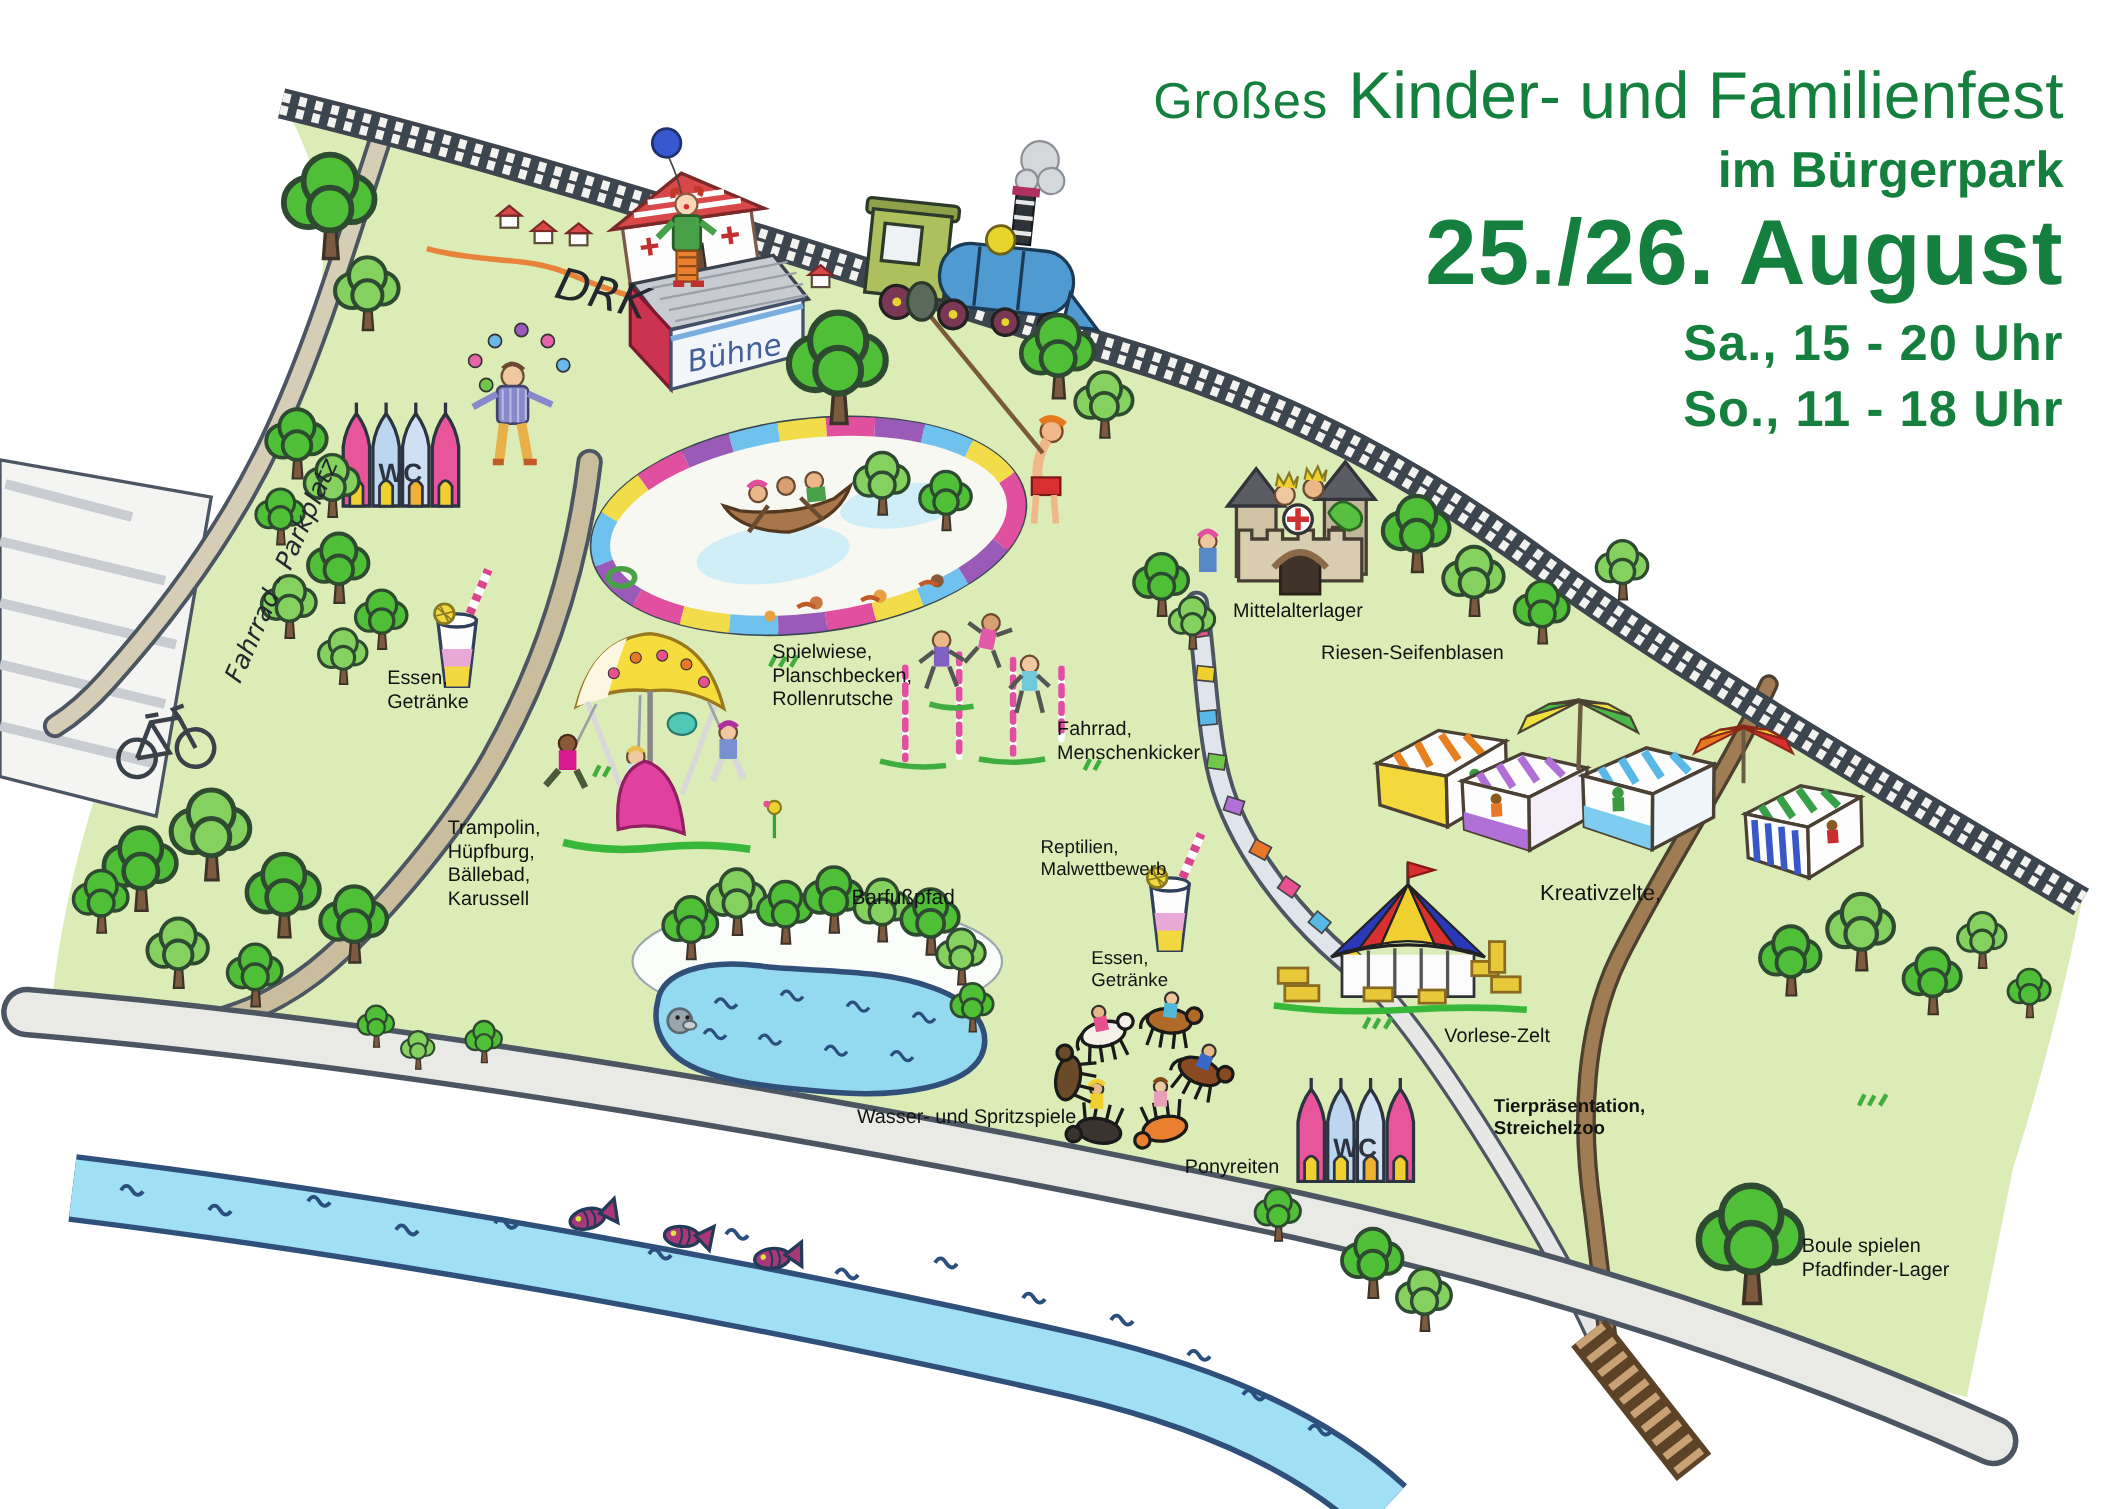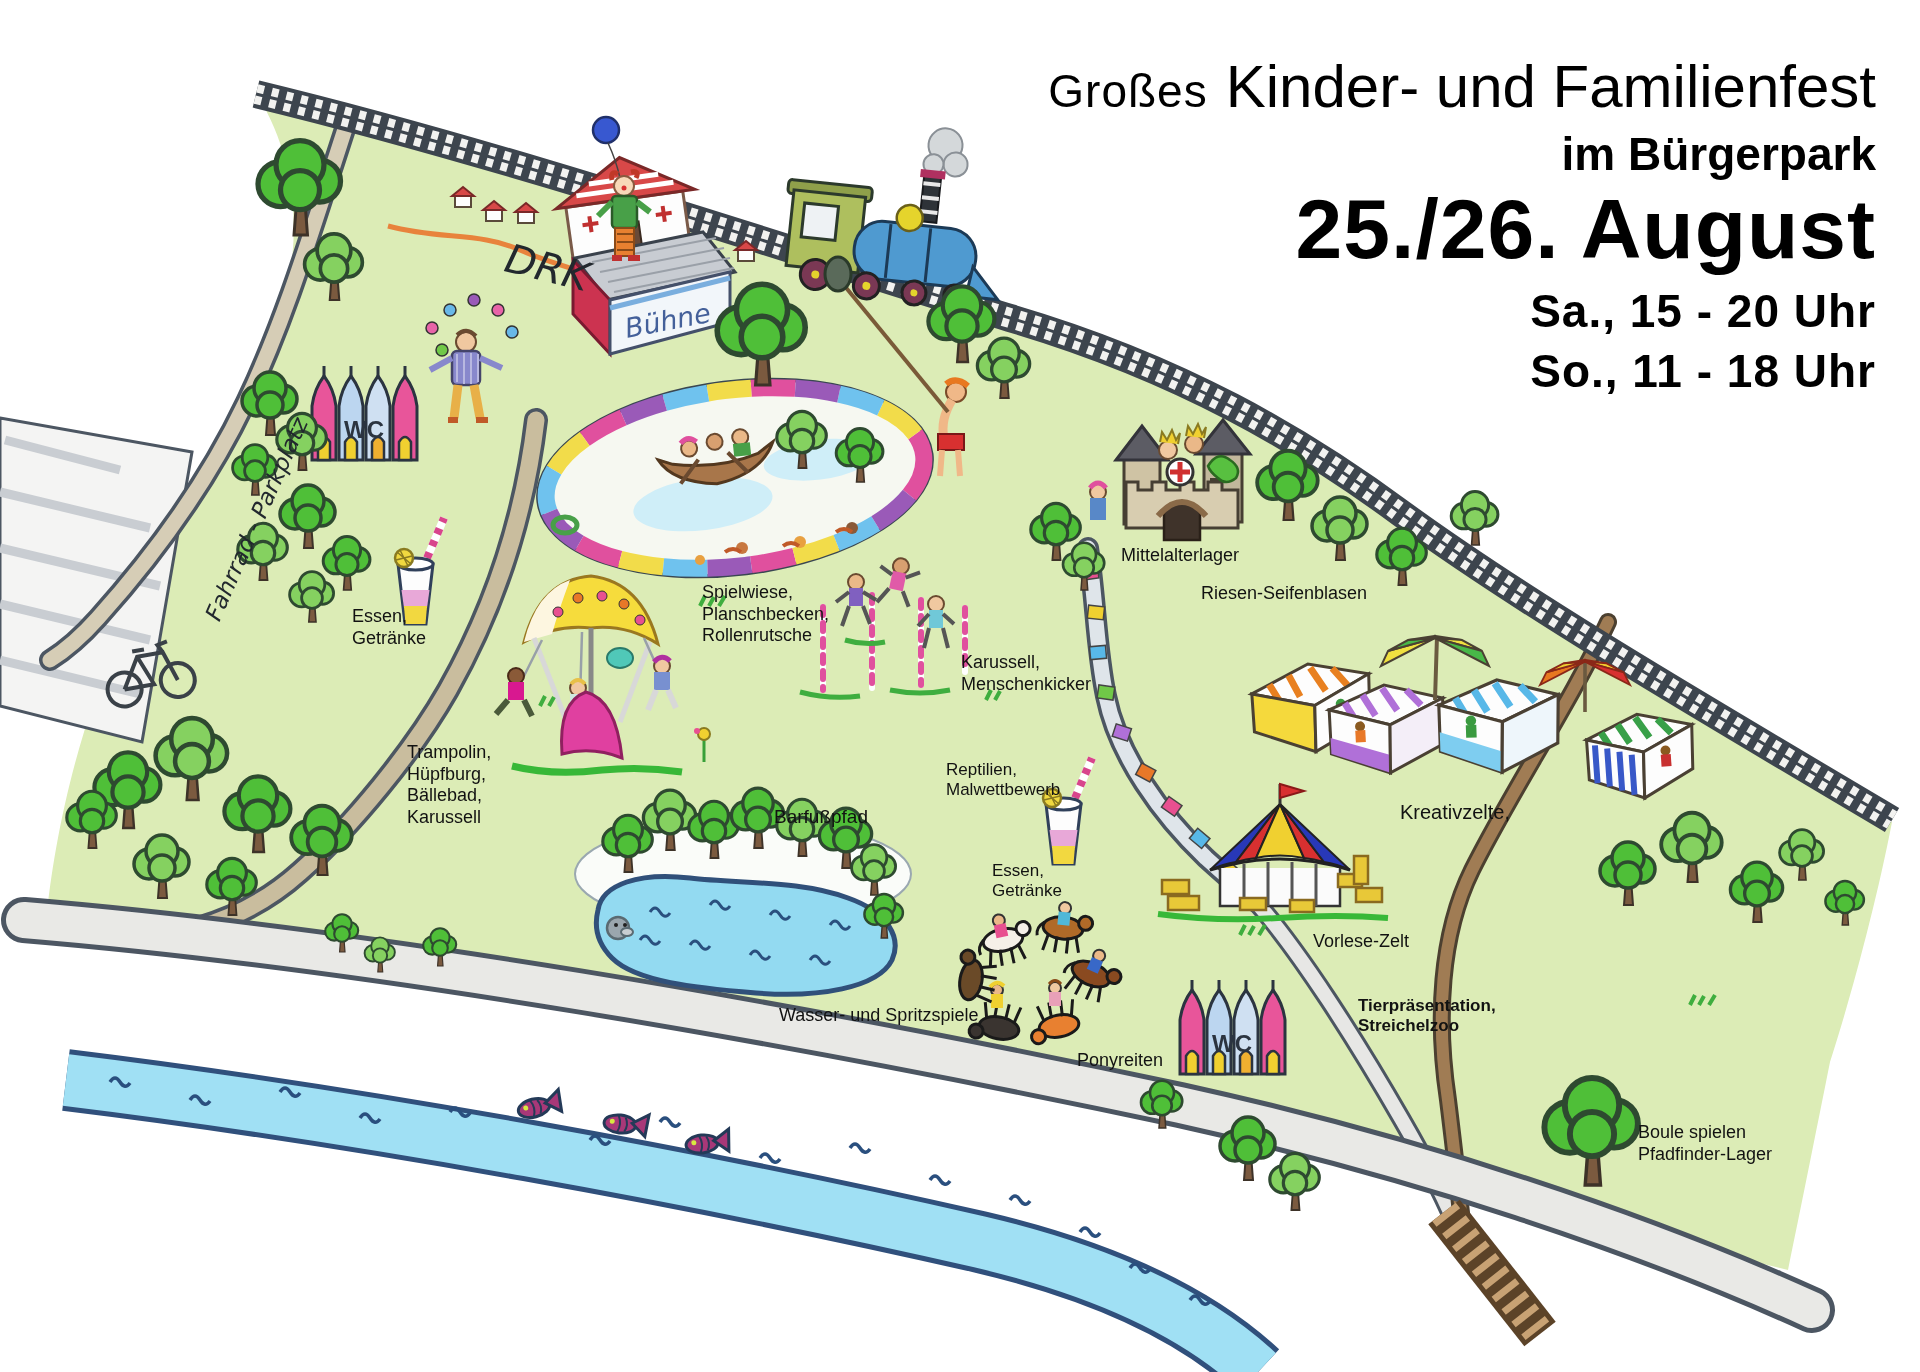--- a/index.html
+++ b/index.html
@@ -1,20 +1,20 @@
 <!DOCTYPE html>
 <html style="--park-green: #dcecb6; --canopy-green: #4fbf38; --canopy-light: #85d160; --river-blue: #a0e0f4; --river-edge: #30507c; --road-gray: #e9e9e6; --road-edge: #4c5662; --path-tan: #c9bd9e; --rail-dark: #3d454e; --accent-pink: #e0509e; --accent-yellow: #f2dc4a; --accent-blue: #6fc2ee; --accent-purple: #9a5ab8; --accent-red: #d83030;"><head>
 <meta charset="utf-8">
 <style>
   html,body{margin:0;padding:0;background:#ffffff;}
   .poster{position:relative;width:1920px;height:1372px;overflow:hidden;background:#fff;
           font-family:"Liberation Sans",sans-serif;}
   .map-art{position:absolute;left:0;top:0;width:1920px;height:1372px;}
   
-  .poster-header{position:absolute;top:52px;right:44px;text-align:right;color:#000000;z-index:5;}
+  .poster-header{position:absolute;top:52px;right:44px;text-align:right;color:#15803d;z-index:5;}
   .title-row{display:flex;align-items:baseline;justify-content:flex-end;gap:18px;}
   .t-prefix{font-size:46px;letter-spacing:1px;}
   .t-main{font-size:60px;letter-spacing:0px;}
   .t-sub{font-size:46px;font-weight:bold;margin-top:6px;}
   .t-date{font-size:84px;font-weight:bold;letter-spacing:1px;}
   .t-time{font-size:46px;font-weight:bold;margin-top:6px;letter-spacing:1px;}
   
   #labels-layer{position:absolute;left:0;top:0;width:1920px;height:1372px;z-index:4;pointer-events:none;}
   .map-label{position:absolute;white-space:pre-line;line-height:1.2;color:#121212;transform-origin:left top;}
   .map-label.bold{font-weight:bold;}
@@ -635,21 +635,21 @@
       <div class="map-label hand" style="left: 200px; top: 614px; font-size: 23px; transform: rotate(-66deg);">Fahrrad - Parkplatz</div>
       <div class="map-label" style="left: 352px; top: 606px; font-size: 18px;">Essen,
 Getränke</div>
       <div class="map-label" style="left: 407px; top: 742px; font-size: 18px;">Trampolin,
 Hüpfburg,
 Bällebad,
 Karussell</div>
       <div class="map-label" style="left: 702px; top: 582px; font-size: 18px;">Spielwiese,
 Planschbecken,
 Rollenrutsche</div>
-      <div class="map-label" style="left: 961px; top: 652px; font-size: 18px;">Karussell,
+      <div class="map-label" style="left: 961px; top: 652px; font-size: 18px;">Fahrrad,
 Menschenkicker</div>
       <div class="map-label" style="left: 1121px; top: 545px; font-size: 18px;">Mittelalterlager</div>
       <div class="map-label" style="left: 1201px; top: 583px; font-size: 18px;">Riesen-Seifenblasen</div>
       <div class="map-label" style="left: 774px; top: 806px; font-size: 19px;">Barfußpfad</div>
       <div class="map-label" style="left: 936px; top: 760px; font-size: 17px; margin-left: 10px;">Reptilien,
 Malwettbewerb</div>
       <div class="map-label" style="left: 992px; top: 861px; font-size: 17px;">Essen,
 Getränke</div>
       <div class="map-label" style="left: 779px; top: 1005px; font-size: 18px;">Wasser- und Spritzspiele</div>
       <div class="map-label" style="left: 1077px; top: 1050px; font-size: 18px;">Ponyreiten</div>

